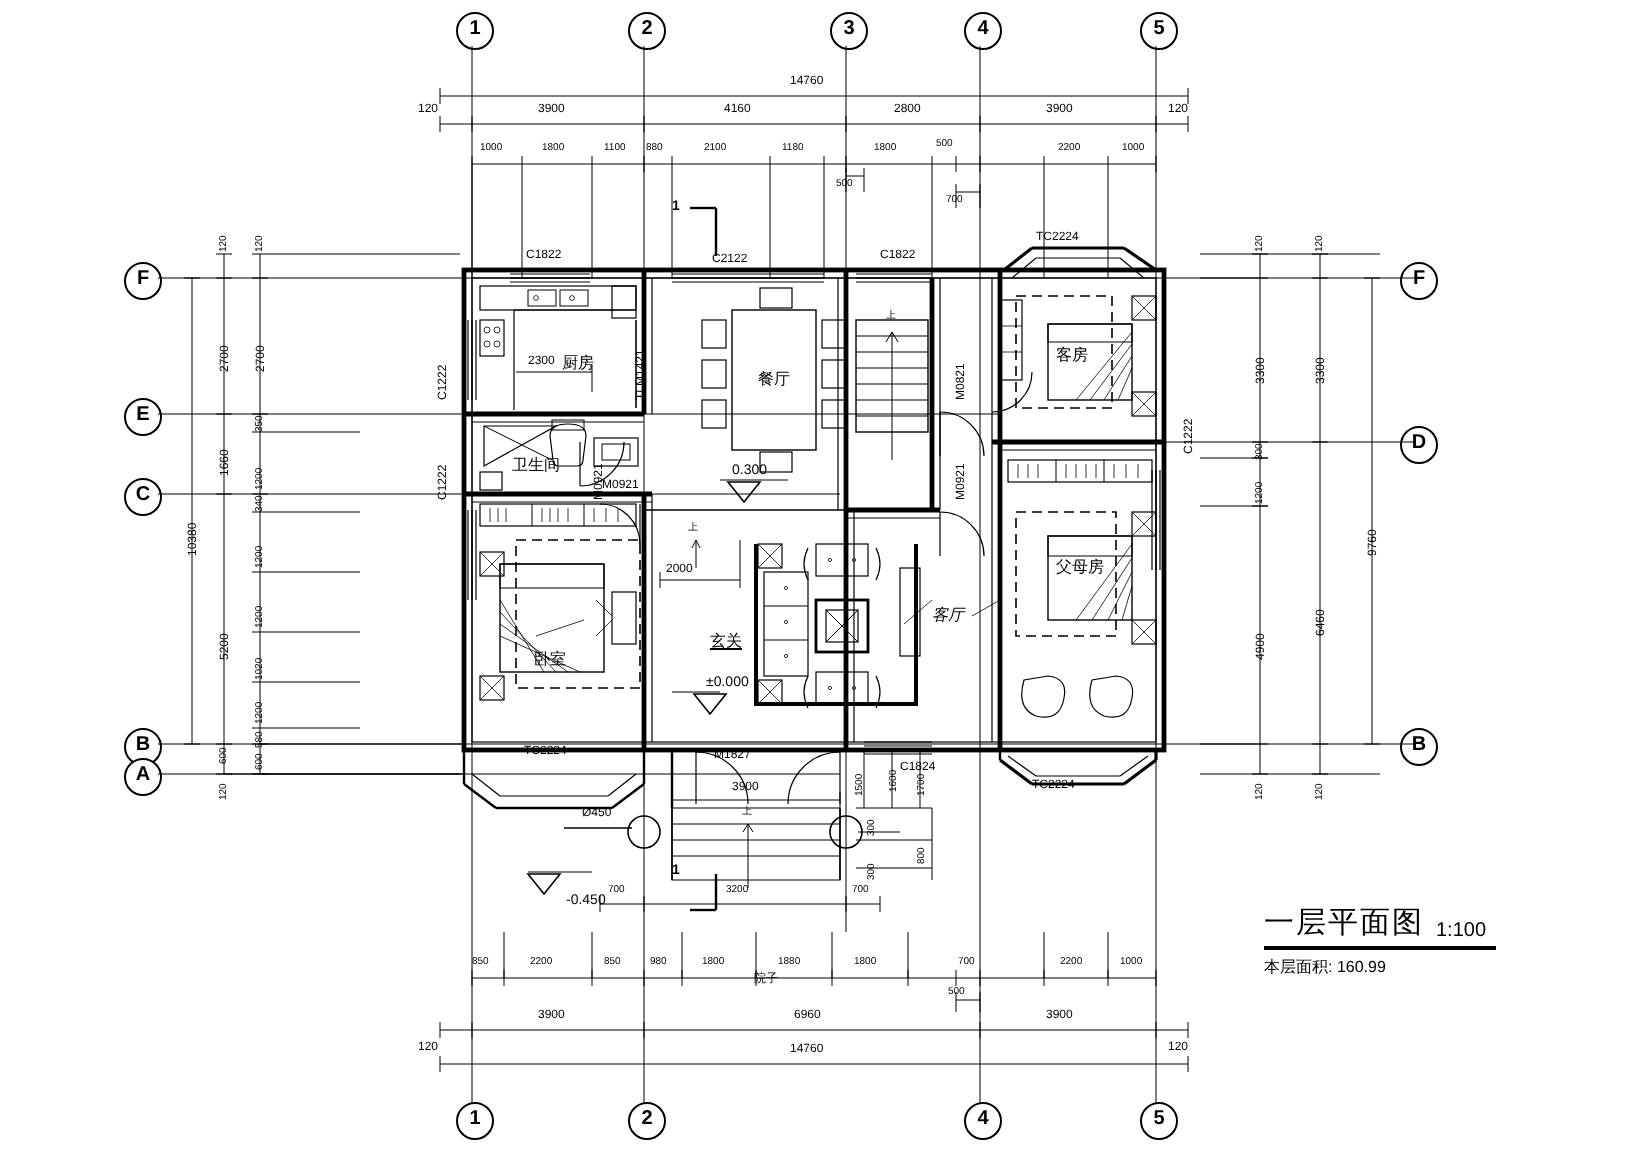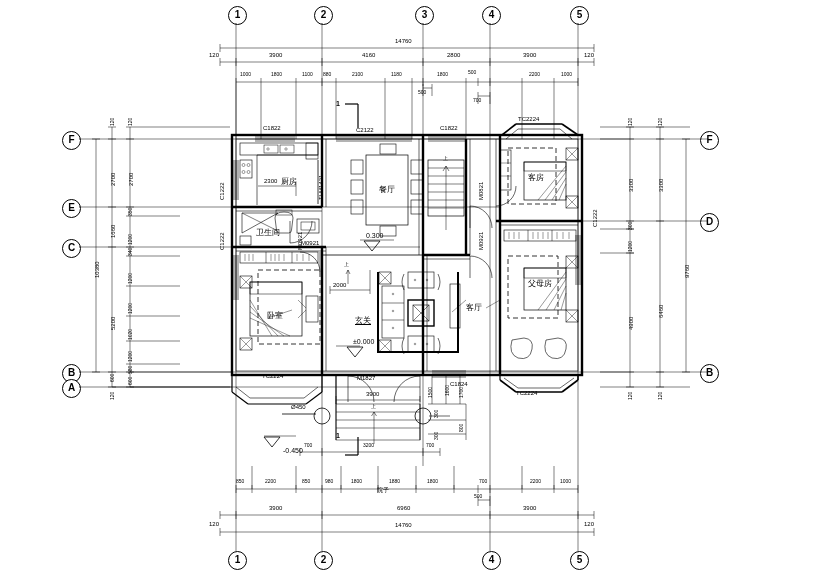--- a/index.html
+++ b/index.html
@@ -614,23 +614,23 @@
   <div class="lbl6 rot" style="left:628px;top:330px;">4900</div>
   <div class="lbl6 rot" style="left:658px;top:318px;">6460</div>
   <div class="lbl6 rot" style="left:684px;top:278px;">9760</div>
   <div class="lbl5 rot" style="left:628px;top:400px;">120</div>
   <div class="lbl5 rot" style="left:658px;top:400px;">120</div>
 
   <div class="roomname" style="left:281px;top:178px;">厨房</div>
   <div class="roomname" style="left:256px;top:229px;">卫生间</div>
   <div class="roomname" style="left:379px;top:186px;">餐厅</div>
   <div class="roomname" style="left:528px;top:174px;">客房</div>
-  <div class="roomname" style="left:267px;top:312px;">卧室</div>
+  <div class="roomname" style="left:267px;top:326px;">卧室</div>
   <div class="roomname" style="left:355px;top:317px;text-decoration:underline;">玄关</div>
-  <div class="roomname" style="left:466px;top:304px;">客厅</div>
+  <div class="roomname" style="left:466px;top:304px;font-style:italic;">客厅</div>
   <div class="roomname" style="left:528px;top:280px;">父母房</div>
 
   <div class="lbl" style="left:366px;top:232px;">0.300</div>
   <svg width="30" height="14" style="left:364px;top:241px;position:absolute;">
     <path d="M 0 0 L 16 0 L 8 10 Z" fill="none" stroke="#000" stroke-width="0.8"></path>
   </svg>
   <div class="lbl" style="left:353px;top:338px;">±0.000</div>
   <svg width="30" height="14" style="left:347px;top:347px;position:absolute;">
     <path d="M 0 0 L 16 0 L 8 10 Z" fill="none" stroke="#000" stroke-width="0.8"></path>
   </svg>
@@ -667,14 +667,22 @@
   <div class="lbl6" style="left:264px;top:178px;">2300</div>
   <div class="lbl6" style="left:333px;top:282px;">2000</div>
   <div class="lbl6" style="left:366px;top:391px;">3900</div>
   <div class="lbl5 rot" style="left:428px;top:398px;">1500</div>
   <div class="lbl5 rot" style="left:459px;top:398px;">1700</div>
   <div class="lbl5 rot" style="left:434px;top:418px;">300</div>
   <div class="lbl5 rot" style="left:434px;top:440px;">300</div>
   <div class="lbl5 rot" style="left:459px;top:432px;">800</div>
   <div class="lbl5 rot" style="left:445px;top:396px;">1600</div>
 
+  <div class="title-blk" style="left:632px;top:452px;width:150px;">
+    <div style="display:flex;align-items:flex-end;gap:6px;">
+      <span class="title-main">一层平面图</span>
+      <span class="title-scale">1:100</span>
+    </div>
+    <div class="title-rule" style="width:116px;"></div>
+    <div class="title-sub">本层面积: 160.99</div>
+  </div>
 
 </div>
 
 </body></html>

